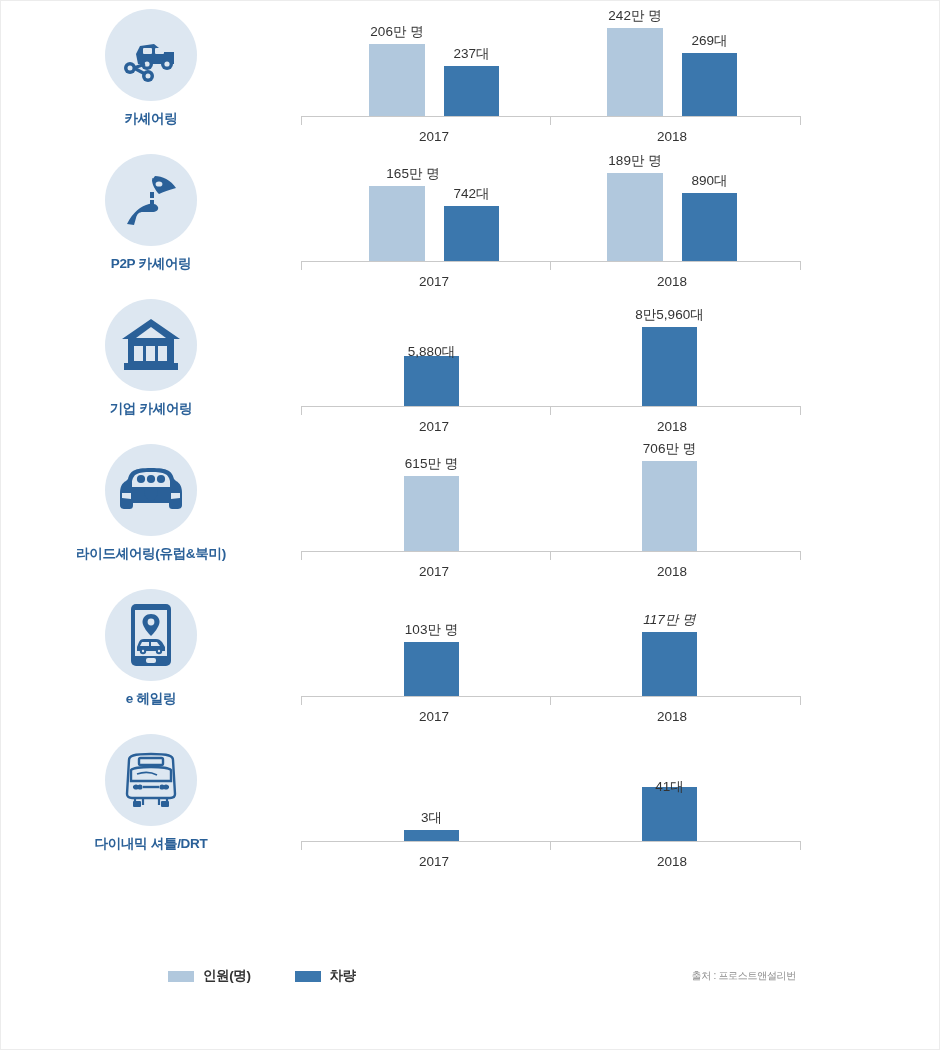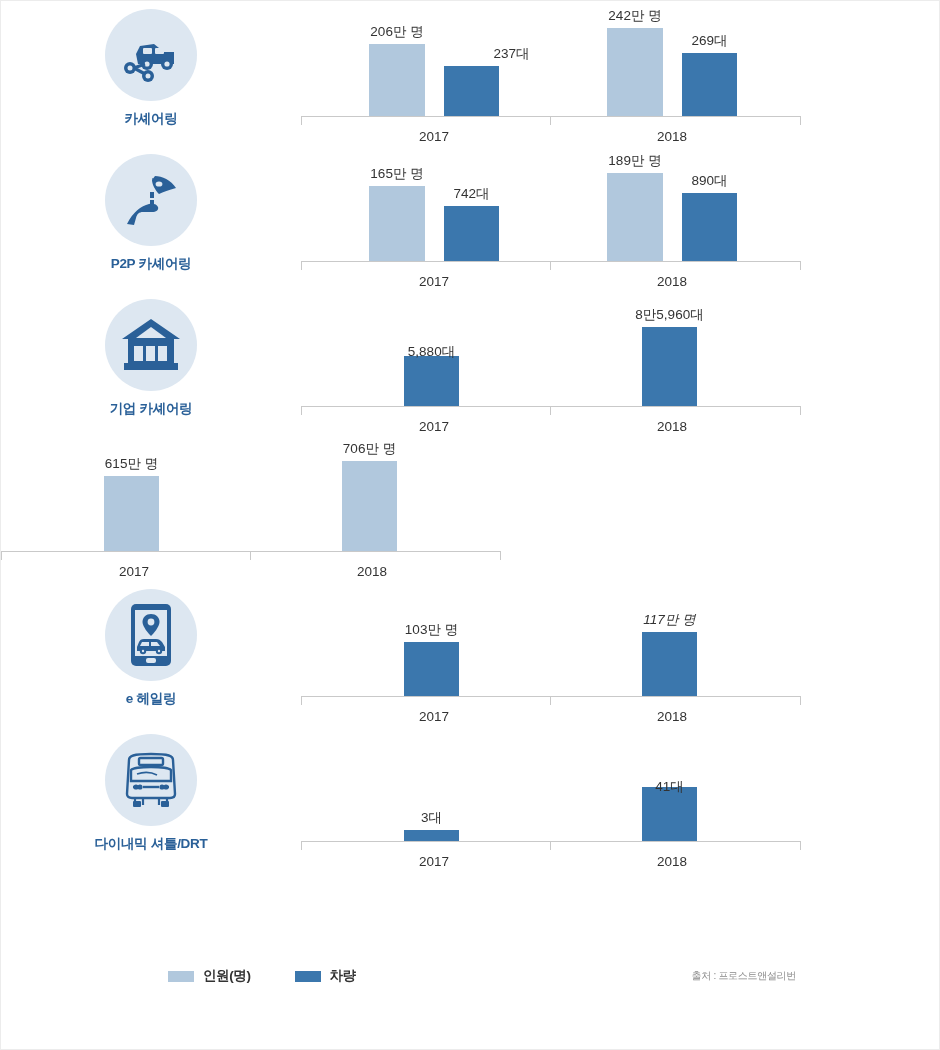--- a/index.html
+++ b/index.html
@@ -201,21 +201,21 @@
       <circle cx="28" cy="52" r="2.5" fill="#dde7f1"></circle>
     </svg>
           </div>
           <div class="cat-label">카셰어링</div>
         </div>
         <div class="chart-cell">
           <div class="plot">
             <div class="bar people" style="left: 68px; width: 56px; height: 72px;"></div>
             <div class="bar-label" style="left: 96px; top: 22px;">206만 명</div>
             <div class="bar vehicle" style="left: 143px; width: 55px; height: 50px;"></div>
-            <div class="bar-label" style="left: 170.5px; top: 44px; margin-left: 40px;">237대</div>
+            <div class="bar-label" style="left: 170.5px; top: 44px;">237대</div>
             <div class="bar people" style="left: 306px; width: 56px; height: 88px;"></div>
             <div class="bar-label" style="left: 334px; top: 6px;">242만 명</div>
             <div class="bar vehicle" style="left: 381px; width: 55px; height: 63px;"></div>
             <div class="bar-label" style="left: 408.5px; top: 31px;">269대</div>
             <div class="tick t-left"></div>
             <div class="tick t-mid"></div>
             <div class="tick t-right"></div>
             <div class="axis-line"></div>
             <div class="year-label y-2017">2017</div>
             <div class="year-label y-2018">2018</div>
@@ -234,21 +234,21 @@
         <path d="M31 32 h4 v5 h-4 z"></path>
         <path d="M8 56 C14 44 22 38 30 36 C34 35 38 36 39 39 C40 42 37 44 33 44 L24 44 C20 44 18 46 17 50 L15 57 Z"></path>
       </g>
     </svg>
           </div>
           <div class="cat-label">P2P 카셰어링</div>
         </div>
         <div class="chart-cell">
           <div class="plot">
             <div class="bar people" style="left: 68px; width: 56px; height: 75px;"></div>
-            <div class="bar-label" style="left: 96px; top: 19px;">165만 명</div>
+            <div class="bar-label" style="left: 112px; top: 19px;">165만 명</div>
             <div class="bar vehicle" style="left: 143px; width: 55px; height: 55px;"></div>
             <div class="bar-label" style="left: 170.5px; top: 39px; text-align: center;">742대</div>
             <div class="bar people" style="left: 306px; width: 56px; height: 88px;"></div>
             <div class="bar-label" style="left: 334px; top: 6px;">189만 명</div>
             <div class="bar vehicle" style="left: 381px; width: 55px; height: 68px;"></div>
             <div class="bar-label" style="left: 408.5px; top: 26px;">890대</div>
             <div class="tick t-left"></div>
             <div class="tick t-mid"></div>
             <div class="tick t-right"></div>
             <div class="axis-line"></div>
@@ -285,20 +285,41 @@
             <div class="tick t-left"></div>
             <div class="tick t-mid"></div>
             <div class="tick t-right"></div>
             <div class="axis-line"></div>
             <div class="year-label y-2017">2017</div>
             <div class="year-label y-2018">2018</div>
           </div>
         </div>
       </div>
       <div class="row">
+        <div class="icon-cell">
+          <div class="icon-circle">
+    <svg width="66" height="54" viewBox="0 0 66 54" aria-hidden="true">
+      <g fill="#2a6098">
+        <path d="M10 16 C12 8 16 5 33 5 C50 5 54 8 56 16 L58 18 C62 20 64 24 64 30 L64 42 C64 45 62 46 59 46 L55 46 C52 46 51 45 51 42 L51 40 L15 40 L15 42 C15 45 14 46 11 46 L7 46 C4 46 2 45 2 42 L2 30 C2 24 4 20 8 18 Z"></path>
+      </g>
+      <g fill="#dde7f1">
+        <path d="M14 18 C16 11 19 9 33 9 C47 9 50 11 52 18 L52 24 L14 24 Z"></path>
+        <circle cx="23" cy="16" r="4.1" fill="#2a6098"></circle>
+        <circle cx="33" cy="16" r="4.1" fill="#2a6098"></circle>
+        <circle cx="43" cy="16" r="4.1" fill="#2a6098"></circle>
+        <path d="M4 30 L13 30 L13 36 L4 35 Z"></path>
+        <path d="M62 30 L53 30 L53 36 L62 35 Z"></path>
+      </g>
+      <g fill="#2a6098">
+        <path d="M26 26 c0 6 2 10 7 12 c5 -2 7 -6 7 -12 z"></path>
+      </g>
+    </svg>
+          </div>
+          <div class="cat-label">라이드셰어링(유럽&amp;북미)</div>
+        </div>
         <div class="chart-cell">
           <div class="plot">
             <div class="bar people" style="left: 103px; width: 55px; height: 75px;"></div>
             <div class="bar-label" style="left: 130.5px; top: 19px;">615만 명</div>
             <div class="bar people" style="left: 341px; width: 55px; height: 90px;"></div>
             <div class="bar-label" style="left: 368.5px; top: 4px;">706만 명</div>
             <div class="tick t-left"></div>
             <div class="tick t-mid"></div>
             <div class="tick t-right"></div>
             <div class="axis-line"></div>

